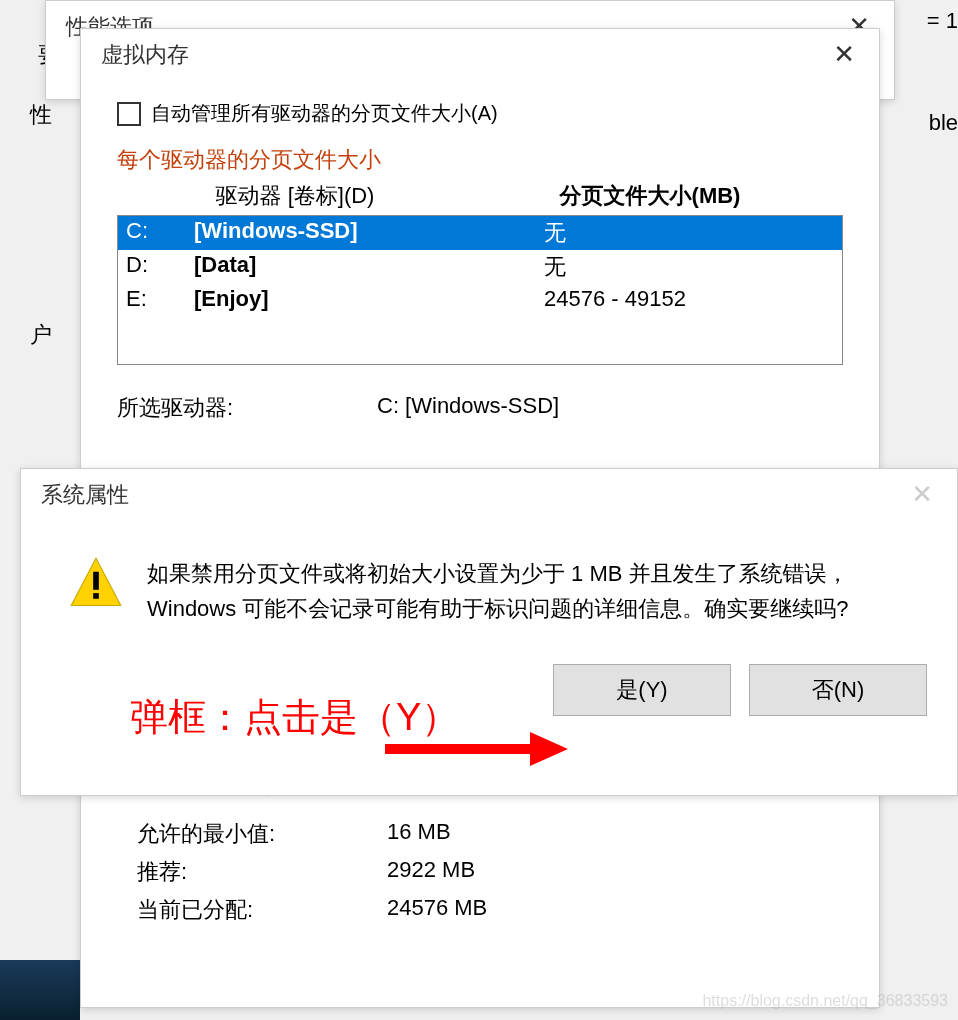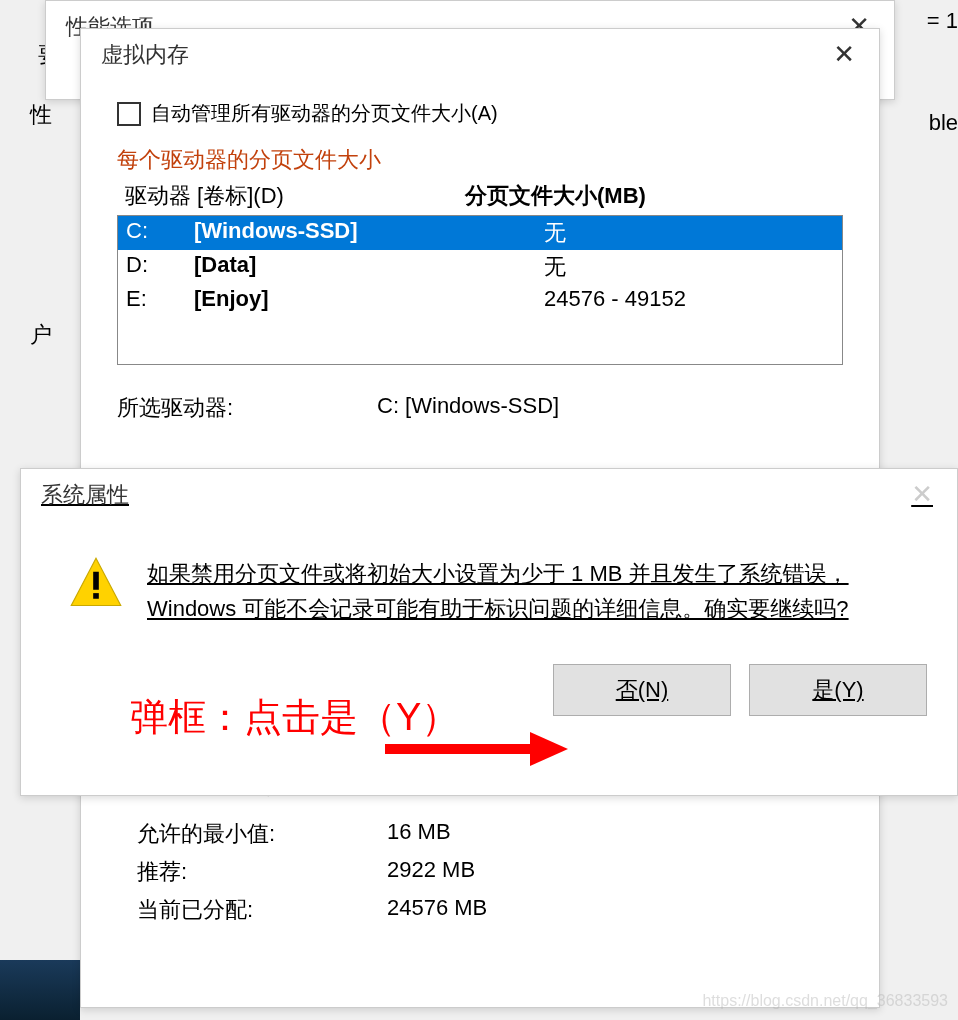--- a/index.html
+++ b/index.html
@@ -54,20 +54,21 @@
       border: 2px solid #333;
       margin-right: 10px;
       background: #fff;
     }
     .section-label { font-size: 22px; color: #c2410c; margin-bottom: 6px; }
     .drive-headers {
       display: flex;
       padding: 0 8px;
       font-size: 22px;
       margin-bottom: 4px;
+      text-align: center;
     }
     .drive-headers .col1 { width: 340px; }
     .drive-headers .col2 { flex: 1; font-weight: bold; }
     .drive-list {
       border: 1px solid #888;
       height: 150px;
       background: #fff;
       margin-bottom: 28px;
     }
     .drive-row {
@@ -94,21 +95,20 @@
     .totals-row {
       display: flex;
       font-size: 22px;
       padding: 4px 20px;
     }
     .totals-row .tlbl { width: 250px; }
     
     .confirm-window {
       left: 20px; top: 468px; width: 938px; height: 328px;
       z-index: 10;
-      text-decoration: underline;
     }
     .confirm-body {
       display: flex;
       padding: 36px 36px 20px 48px;
       align-items: flex-start;
       gap: 24px;
     }
     .warn-icon {
       width: 54px; height: 54px;
       flex-shrink: 0;
@@ -258,22 +258,22 @@
       <polygon points="24,2 46,44 2,44" fill="#ffd200" stroke="#c9a800" stroke-width="1"></polygon>
       <rect x="21.5" y="14" width="5" height="16" fill="#000"></rect>
       <rect x="21.5" y="33" width="5" height="5" fill="#000"></rect>
     </svg>
     <div class="confirm-text">
       <div>如果禁用分页文件或将初始大小设置为少于 1 MB 并且发生了系统错误，</div>
       <div>Windows 可能不会记录可能有助于标识问题的详细信息。确实要继续吗?</div>
     </div>
   </div>
   <div class="confirm-buttons">
+    <div class="btn">是(Y)</div>
     <div class="btn">否(N)</div>
-    <div class="btn">是(Y)</div>
   </div>
 </div>
 
 <div class="annotation" style="left:130px; top:692px">弹框：点击是（Y）</div>
 
 <svg class="arrow-svg" style="left:380px; top:724px; width:190px; height:50px" viewBox="0 0 190 50">
   <line x1="5" y1="25" x2="150" y2="25" stroke="#ff0000" stroke-width="10"></line>
   <polygon points="150,8 188,25 150,42" fill="#ff0000"></polygon>
 </svg>
 

